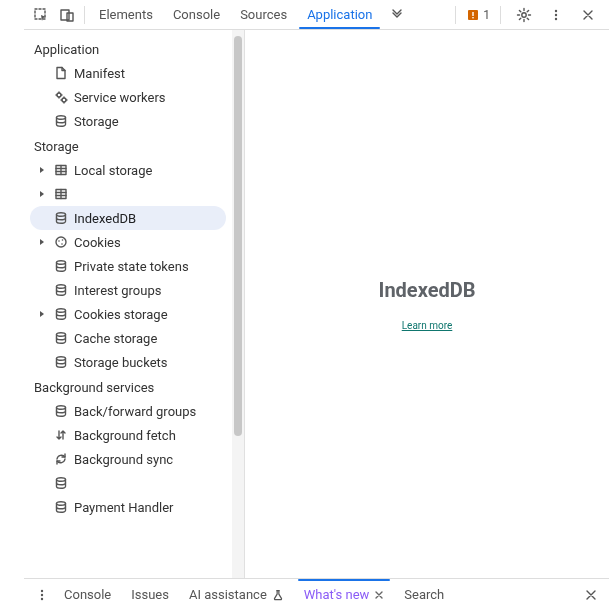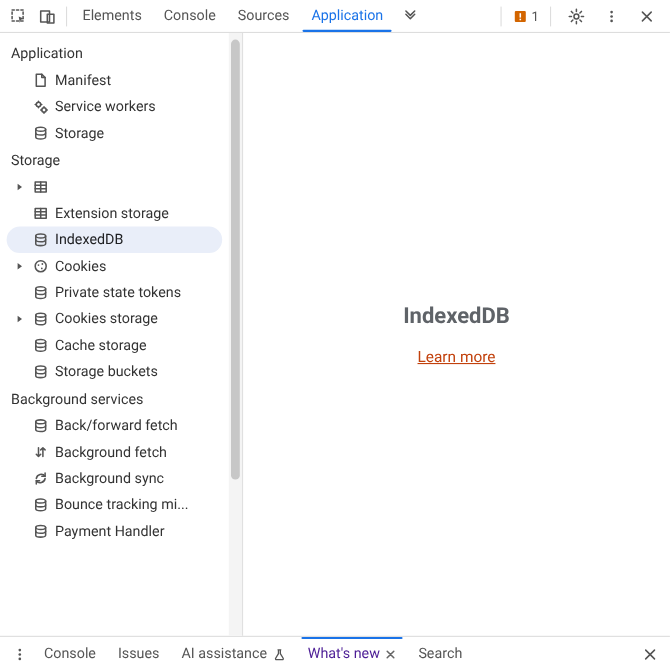--- a/index.html
+++ b/index.html
@@ -1,17 +1,17 @@
 <!DOCTYPE html>
 <html><head>
 <meta charset="utf-8">
 <style>
 * { box-sizing: border-box; margin: 0; padding: 0; }
 html, body { width: 609px; height: 610px; overflow: hidden; font-family: "Segoe UI", Roboto, -apple-system, Helvetica, Arial, sans-serif; font-size: 12px; color: #333; background: #fff; }
-.root { display: flex; flex-direction: column; height: 100%; }
+.root { display: flex; flex-direction: column; height: 100%; padding-left: 24px; }
 
 
 .topbar { display: flex; align-items: center; height: 30px; border-bottom: 1px solid #ddd; padding: 0 4px; gap: 0; }
 .topbar .toolbtn { width: 26px; height: 26px; display: flex; align-items: center; justify-content: center; color: #555; }
 .topbar .divider { width: 1px; height: 18px; background: #ddd; margin: 0 4px; }
 .tabs { display: flex; align-items: stretch; height: 100%; flex: 1; }
 .tab { padding: 0 10px; display: flex; align-items: center; font-size: 13px; color: #555; position: relative; cursor: pointer; }
 .tab.active { color: #1a73e8; }
 .tab.active::after { content: ""; position: absolute; left: 2px; right: 2px; bottom: 0; height: 2px; background: #1a73e8; border-radius: 1px; }
 .more-tabs { padding: 0 8px; display: flex; align-items: center; color: #555; }
@@ -29,27 +29,27 @@
 .group-title { padding: 6px 10px 4px 10px; font-size: 13px; color: #333; }
 .tree-item { display: flex; align-items: center; height: 24px; padding-left: 12px; gap: 4px; cursor: default; }
 .tree-item .arrow { width: 12px; display: flex; align-items: center; justify-content: center; color: #555; font-size: 10px; }
 .tree-item .ticon { width: 18px; display: flex; align-items: center; justify-content: center; color: #555; }
 .tree-item .lbl { white-space: nowrap; overflow: hidden; text-overflow: ellipsis; flex: 1; padding-right: 6px; }
 .tree-item.selected { background: #e9eef9; border-radius: 12px; margin: 0 6px 0 6px; padding-left: 6px; }
 .tree-item.selected .lbl { color: #202124; }
 
 .content { flex: 1; border-left: 1px solid #e0e0e0; display: flex; flex-direction: column; align-items: center; justify-content: center; position: relative; }
 .content-title { font-size: 20px; font-weight: 700; color: #5f6368; margin-bottom: 18px; }
-.content-link { color: #c2410c; font-size: 14px; text-decoration: underline; cursor: pointer; }
+.content-link { color: #0f766e; font-size: 10px; text-decoration: underline; cursor: pointer; }
 
 
 .drawer { height: 32px; border-top: 1px solid #ddd; display: flex; align-items: center; padding: 0 6px; gap: 0; }
 .drawer .dbtn { width: 24px; height: 24px; display: flex; align-items: center; justify-content: center; color: #555; }
 .drawer .dtab { padding: 0 10px; height: 100%; display: flex; align-items: center; font-size: 13px; color: #555; gap: 5px; cursor: pointer; position: relative; }
-.drawer .dtab.active { color: #4c1d95; }
+.drawer .dtab.active { color: #8b5cf6; }
 .drawer .dtab.active::after { content: ""; position: absolute; left: 4px; right: 4px; top: 0; height: 2px; background: #1a73e8; border-radius: 1px; }
 .drawer .dtab .close-x { color: #666; font-size: 12px; }
 .drawer .spacer { flex: 1; }
 
 svg { display: block; }
 .icon-stroke { stroke: currentColor; stroke-width: 1.4; fill: none; stroke-linecap: round; stroke-linejoin: round; }
 </style>
 </head>
 <body>
 
@@ -164,30 +164,34 @@
                 <svg width="8" height="8" viewBox="0 0 8 8">
                   <path d="M2 1 L6 4 L2 7 Z" fill="currentColor"></path>
                 </svg>
               </span>
               <span class="ticon">
                 <svg width="14" height="14" viewBox="0 0 14 14">
                   <rect x="2" y="2.5" width="10" height="9" class="icon-stroke"></rect>
                   <path d="M2 5.5h10M2 8.5h10M7 2.5v9" class="icon-stroke"></path>
                 </svg>
               </span>
-            </div>
-            <div class="tree-item">
-              <span class="arrow"></span>
+              <span class="lbl">Local storage</span>
+            </div>
+            <div class="tree-item">
+              <span class="arrow">
+                <svg width="8" height="8" viewBox="0 0 8 8">
+                  <path d="M2 1 L6 4 L2 7 Z" fill="currentColor"></path>
+                </svg>
+              </span>
               <span class="ticon">
                 <svg width="14" height="14" viewBox="0 0 14 14">
                   <rect x="2" y="2.5" width="10" height="9" class="icon-stroke"></rect>
                   <path d="M2 5.5h10M2 8.5h10M7 2.5v9" class="icon-stroke"></path>
                 </svg>
               </span>
-              <span class="lbl">Extension storage</span>
             </div>
             <div class="tree-item selected">
               <span class="arrow"></span>
               <span class="ticon">
                 <svg width="14" height="14" viewBox="0 0 14 14">
                   <ellipse cx="7" cy="3.5" rx="4.5" ry="1.8" class="icon-stroke"></ellipse>
                   <path d="M2.5 3.5v7c0 1 2 1.8 4.5 1.8s4.5-.8 4.5-1.8v-7" class="icon-stroke"></path>
                   <path d="M2.5 7c0 1 2 1.8 4.5 1.8s4.5-.8 4.5-1.8" class="icon-stroke"></path>
                 </svg>
               </span>
@@ -214,20 +218,31 @@
               <span class="ticon">
                 <svg width="14" height="14" viewBox="0 0 14 14">
                   <ellipse cx="7" cy="3.5" rx="4.5" ry="1.8" class="icon-stroke"></ellipse>
                   <path d="M2.5 3.5v7c0 1 2 1.8 4.5 1.8s4.5-.8 4.5-1.8v-7" class="icon-stroke"></path>
                   <path d="M2.5 7c0 1 2 1.8 4.5 1.8s4.5-.8 4.5-1.8" class="icon-stroke"></path>
                 </svg>
               </span>
               <span class="lbl">Private state tokens</span>
             </div>
             <div class="tree-item">
+              <span class="arrow"></span>
+              <span class="ticon">
+                <svg width="14" height="14" viewBox="0 0 14 14">
+                  <ellipse cx="7" cy="3.5" rx="4.5" ry="1.8" class="icon-stroke"></ellipse>
+                  <path d="M2.5 3.5v7c0 1 2 1.8 4.5 1.8s4.5-.8 4.5-1.8v-7" class="icon-stroke"></path>
+                  <path d="M2.5 7c0 1 2 1.8 4.5 1.8s4.5-.8 4.5-1.8" class="icon-stroke"></path>
+                </svg>
+              </span>
+              <span class="lbl">Interest groups</span>
+            </div>
+            <div class="tree-item">
               <span class="arrow">
                 <svg width="8" height="8" viewBox="0 0 8 8">
                   <path d="M2 1 L6 4 L2 7 Z" fill="currentColor"></path>
                 </svg>
               </span>
               <span class="ticon">
                 <svg width="14" height="14" viewBox="0 0 14 14">
                   <ellipse cx="7" cy="3.5" rx="4.5" ry="1.8" class="icon-stroke"></ellipse>
                   <path d="M2.5 3.5v7c0 1 2 1.8 4.5 1.8s4.5-.8 4.5-1.8v-7" class="icon-stroke"></path>
                   <path d="M2.5 7c0 1 2 1.8 4.5 1.8s4.5-.8 4.5-1.8" class="icon-stroke"></path>
@@ -260,21 +275,21 @@
             <div class="group-title">Background services</div>
             <div class="tree-item">
               <span class="arrow"></span>
               <span class="ticon">
                 <svg width="14" height="14" viewBox="0 0 14 14">
                   <ellipse cx="7" cy="3.5" rx="4.5" ry="1.8" class="icon-stroke"></ellipse>
                   <path d="M2.5 3.5v7c0 1 2 1.8 4.5 1.8s4.5-.8 4.5-1.8v-7" class="icon-stroke"></path>
                   <path d="M2.5 7c0 1 2 1.8 4.5 1.8s4.5-.8 4.5-1.8" class="icon-stroke"></path>
                 </svg>
               </span>
-              <span class="lbl">Back/forward fetch</span>
+              <span class="lbl">Back/forward groups</span>
             </div>
             <div class="tree-item">
               <span class="arrow"></span>
               <span class="ticon">
                 <svg width="14" height="14" viewBox="0 0 14 14">
                   <path d="M5 3v8M5 11l-2-2M5 11l2-2M9 11V3M9 3l-2 2M9 3l2 2" class="icon-stroke"></path>
                 </svg>
               </span>
               <span class="lbl">Background fetch</span>
             </div>
@@ -290,21 +305,20 @@
             </div>
             <div class="tree-item">
               <span class="arrow"></span>
               <span class="ticon">
                 <svg width="14" height="14" viewBox="0 0 14 14">
                   <ellipse cx="7" cy="3.5" rx="4.5" ry="1.8" class="icon-stroke"></ellipse>
                   <path d="M2.5 3.5v7c0 1 2 1.8 4.5 1.8s4.5-.8 4.5-1.8v-7" class="icon-stroke"></path>
                   <path d="M2.5 7c0 1 2 1.8 4.5 1.8s4.5-.8 4.5-1.8" class="icon-stroke"></path>
                 </svg>
               </span>
-              <span class="lbl">Bounce tracking mi...</span>
             </div>
             <div class="tree-item">
               <span class="arrow"></span>
               <span class="ticon">
                 <svg width="14" height="14" viewBox="0 0 14 14">
                   <ellipse cx="7" cy="3.5" rx="4.5" ry="1.8" class="icon-stroke"></ellipse>
                   <path d="M2.5 3.5v7c0 1 2 1.8 4.5 1.8s4.5-.8 4.5-1.8v-7" class="icon-stroke"></path>
                   <path d="M2.5 7c0 1 2 1.8 4.5 1.8s4.5-.8 4.5-1.8" class="icon-stroke"></path>
                 </svg>
               </span>

